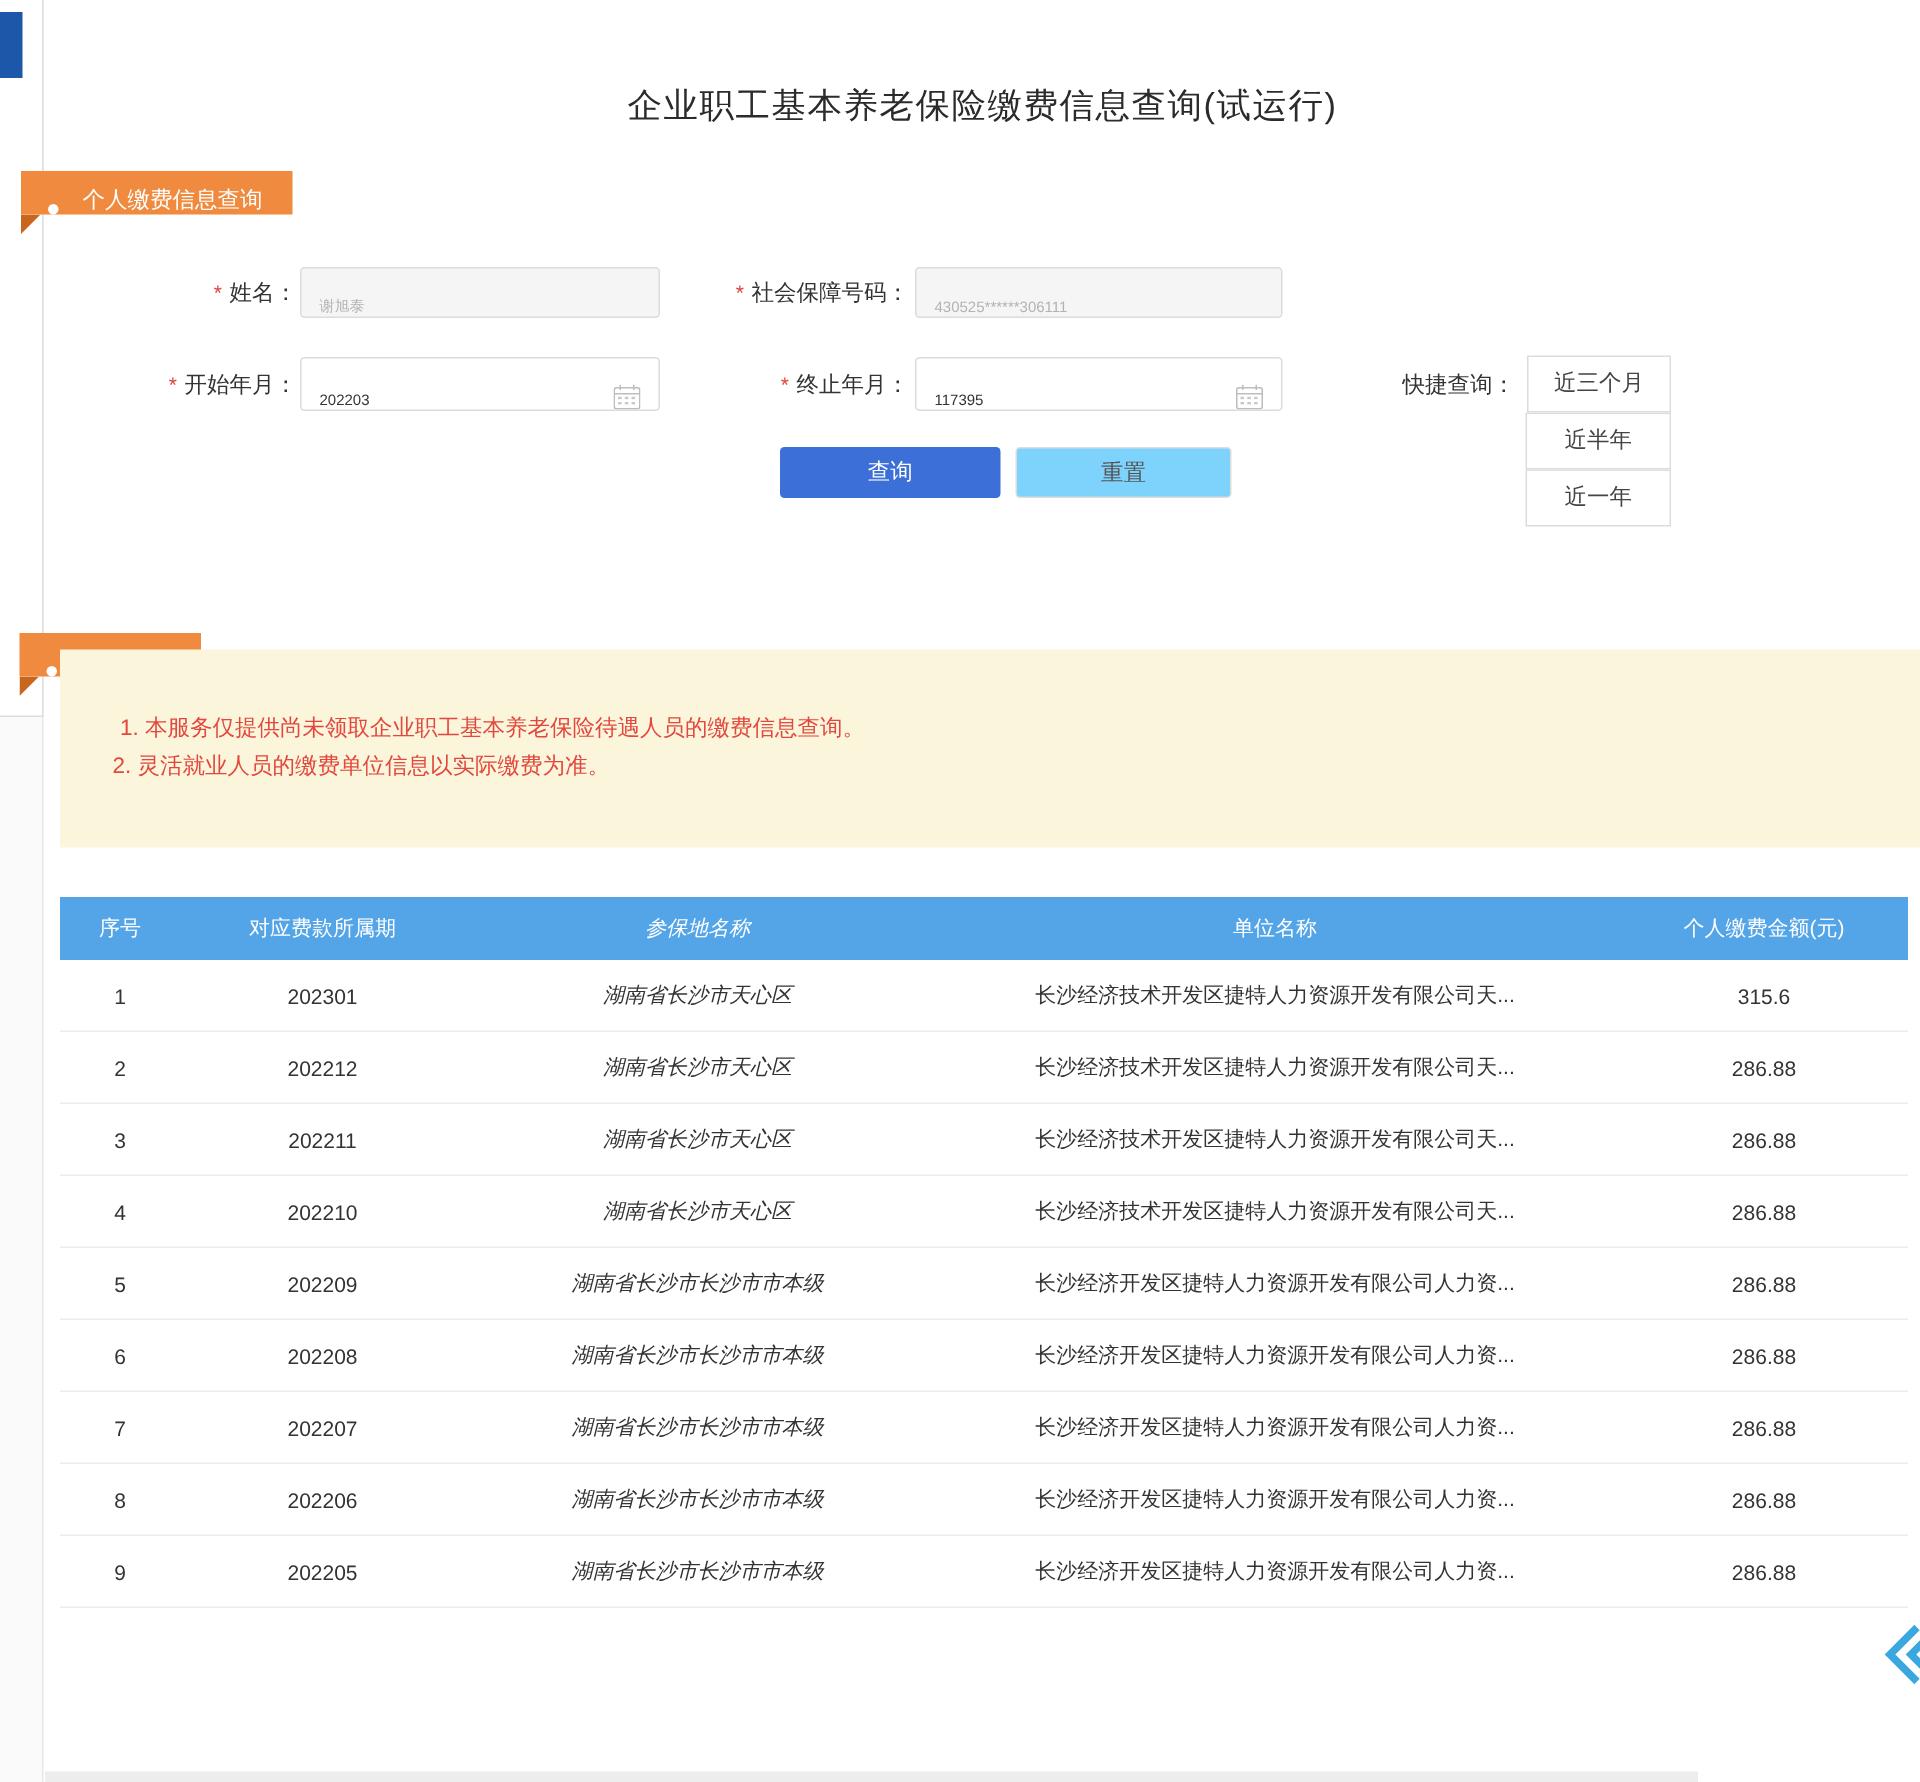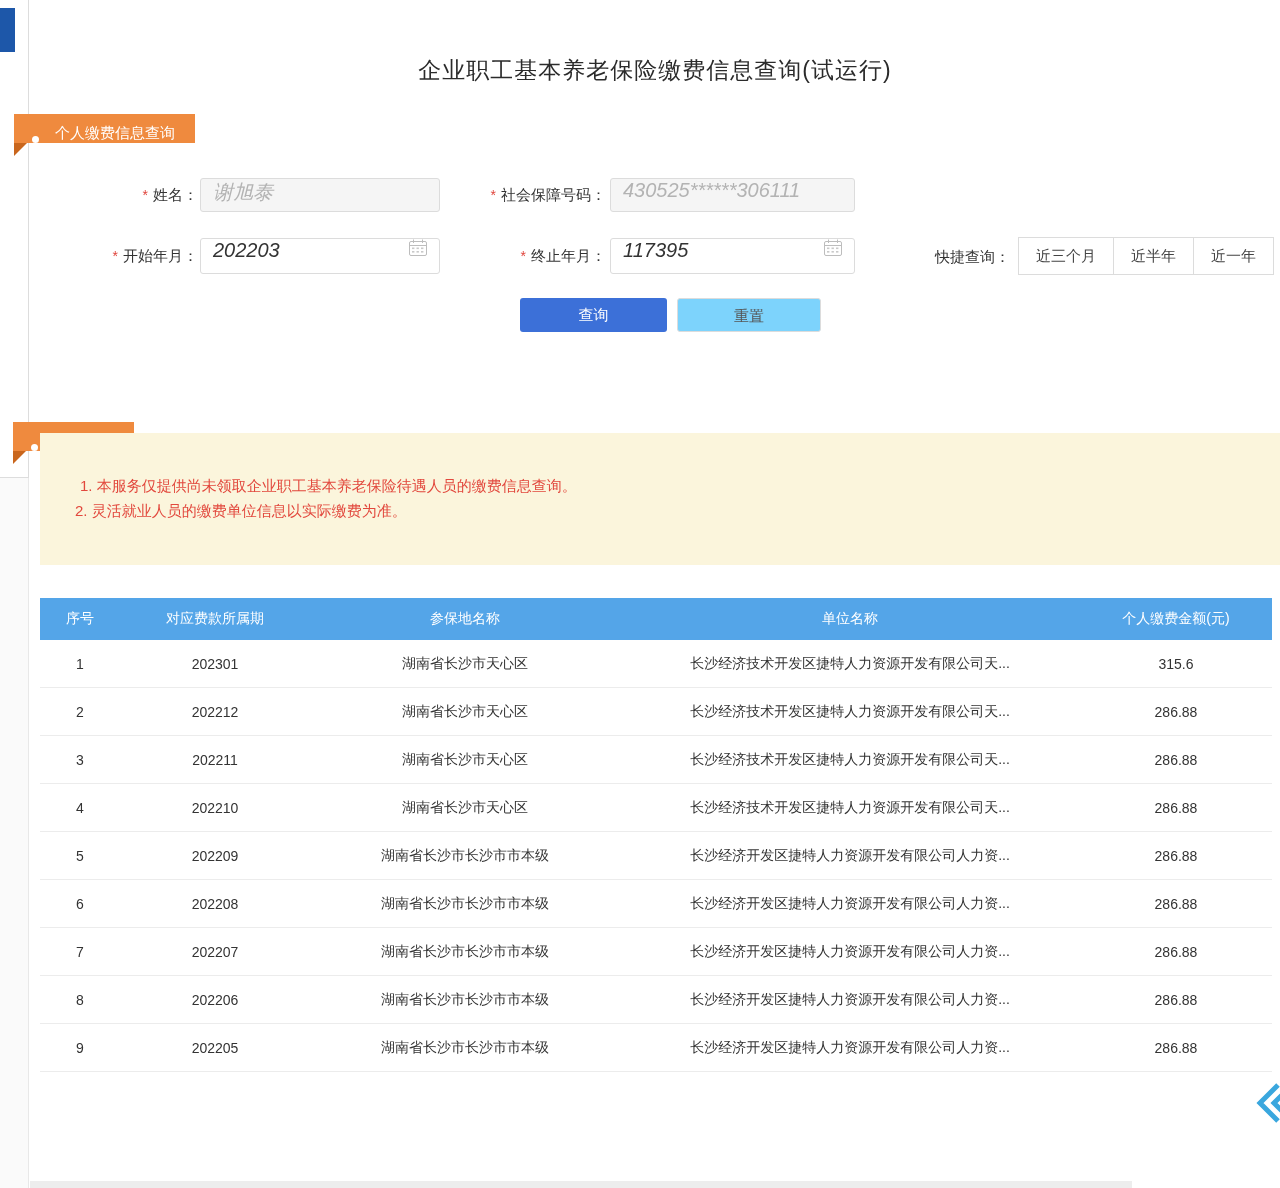--- a/index.html
+++ b/index.html
@@ -18,45 +18,45 @@
   
   .badge { position:absolute; height:29px; display:flex; align-items:flex-end; background:#EF8A3E; color:#fff; font-size:15px; padding:0 20px 0 18px; }
   .badge .dot { width:7px; height:7px; border-radius:50%; background:#fff; margin-right:16px; flex:0 0 auto; }
   .badge .fold { position:absolute; left:0; top:29px; line-height:0; }
   .badge-query { left:14px; top:114px; }
   .badge-tips  { left:13px; top:386px;margin-top:36px; }
 
   
   .flabel { position:absolute; height:34px; line-height:34px; font-size:15px; color:#333; text-align:right; white-space:nowrap; }
   .star { color:#E0443C; margin-right:5px; font-size:14px; }
-  .input { position:absolute; height:34px; border:1px solid #DCDCDC; border-radius:3px; background:#fff; font-size:20px; color:#333; display:flex; align-items:flex-start; padding:0 12px;font-style:italic; }
+  .input { position:absolute; height:34px; border:1px solid #DCDCDC; border-radius:3px; background:#fff; font-size:10px; color:#333; display:flex; align-items:flex-end; padding:0 12px; }
   .input.disabled { background:#F5F5F5; color:#B3B3B3; }
   .input .val { flex:1 1 auto; }
   .cal { flex:0 0 auto; line-height:0; }
 
   .quick-label { position:absolute; left:915px; top:238px; width:95px; height:38px; line-height:38px; font-size:15px; color:#333; text-align:right; }
-  .quick-group { position:absolute; left:1018px; top:237px; display:flex; }
+  .quick-group { position:absolute; left:1018px; top:237px; display:flex;flex-direction:column; }
   .qbtn { height:38px; line-height:36px; padding:0 17px; border:1px solid #DCDCDC; background:#fff; color:#444; font-size:15px; text-align:center; margin-left:-1px; cursor:pointer; white-space:nowrap; }
   .qbtn:first-child { margin-left:0; }
 
   .btn { position:absolute; height:34px; line-height:34px; text-align:center; font-size:15px; border-radius:3px; cursor:pointer; }
   .btn-query { left:520px; top:298px; width:147px; background:#3C70D8; color:#fff; }
   .btn-reset { left:677px; top:298px; width:144px; background:#7dd3fc; border:1px solid #DCDCDC; color:#555; }
 
   
   .notice { position:absolute; left:40px; top:433px; right:0; height:132px; background:#FBF5DC; }
   .notice .line { margin-left:35px; font-size:15px; color:#E2483D; line-height:25px; }
   .notice .line:first-child { padding-top:40px;margin-left:40px; }
 
   
   .table { position:absolute; left:40px; top:598px; width:1232px; }
   .thead { display:flex; align-items:center; height:42px; background:#54A5E8; color:#fff; font-size:14px; }
   .trow { display:flex; align-items:center; height:48px; background:#fff; border-bottom:1px solid #ECECEC; font-size:14px; color:#333; }
   .tcell { text-align:center; overflow:hidden; white-space:nowrap; }
-  .c0 { width:80px; } .c1 { width:190px; } .c2 { width:310px; } .c3 { width:460px; } .c4 { width:192px; }
+  .c0 { width:80px; } .c1 { width:190px; } .c2 { width:310px;font-style:italic; } .c3 { width:460px; } .c4 { width:192px; }
 
   
   .collapse { position:absolute; left:1250px; top:1080px; width:44px; height:46px; cursor:pointer; line-height:0; }
 
   
   .bottom-strip { position:absolute; left:30px; top:1181px; width:1102px; height:7px; background:#EDEDED; }
 </style>
 </head>
 <body>
 

